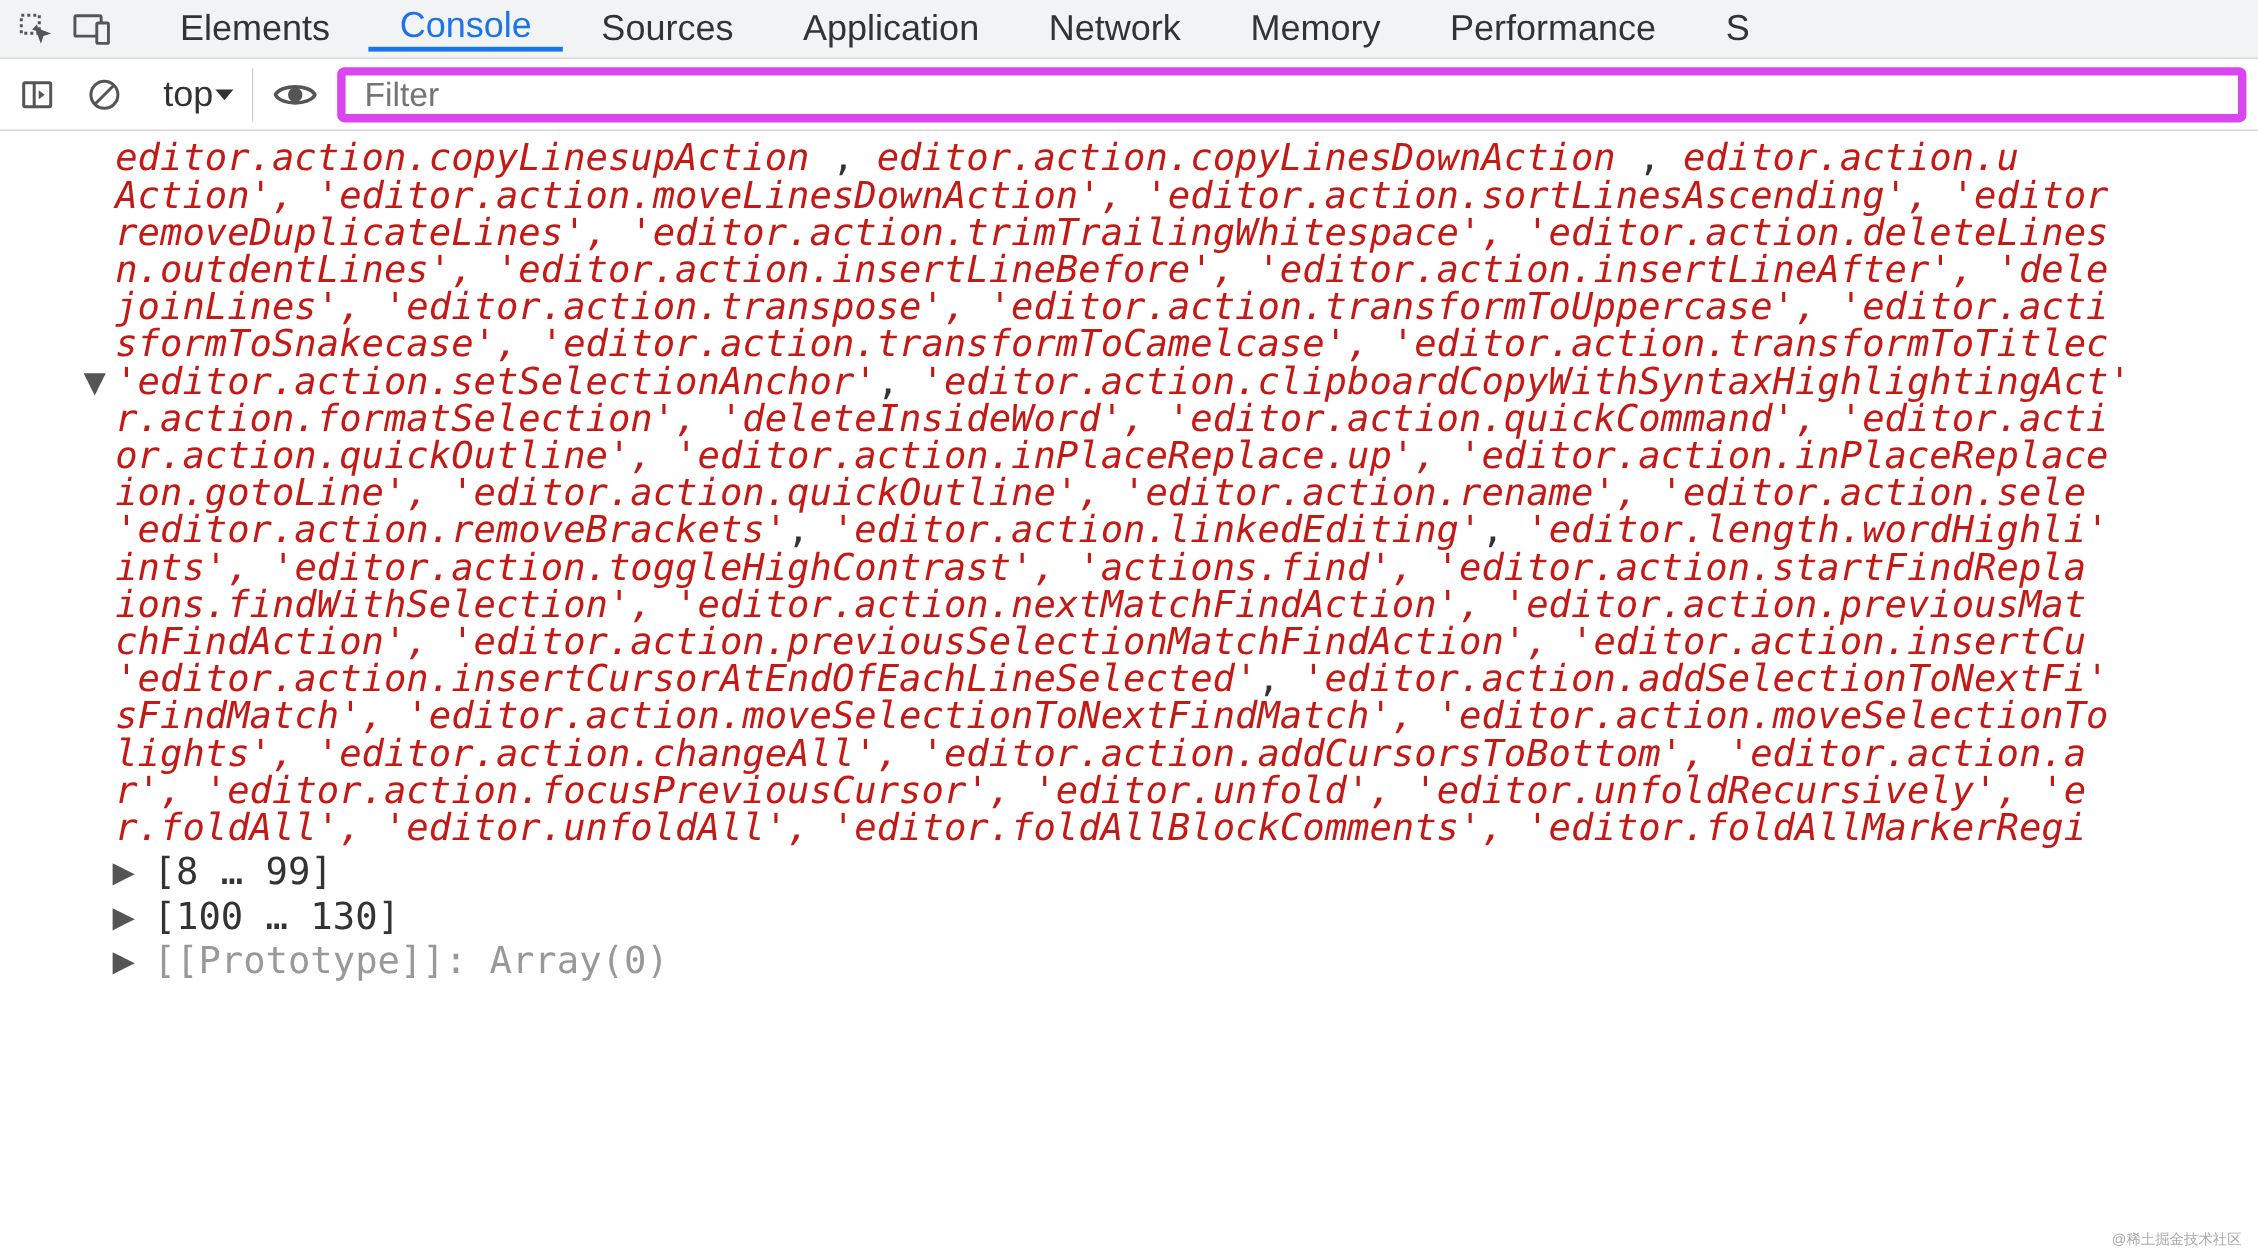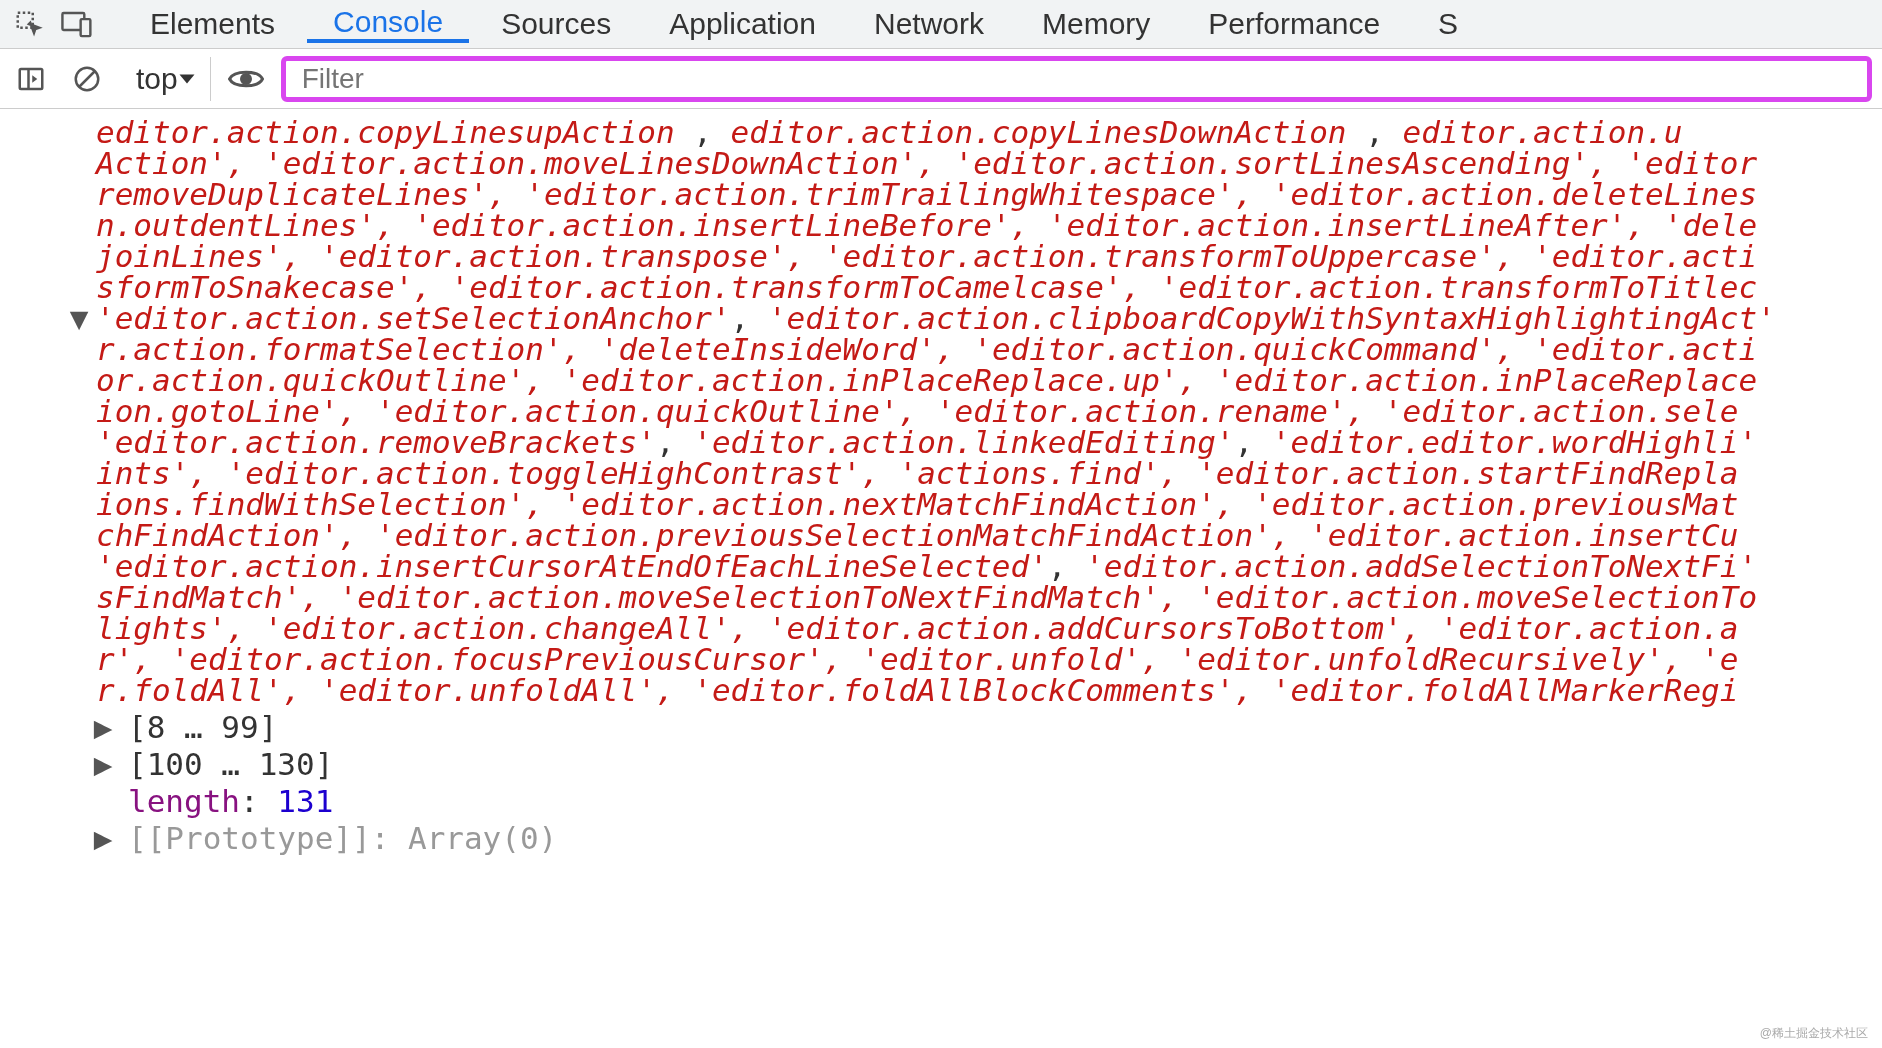--- a/index.html
+++ b/index.html
@@ -44,21 +44,21 @@
   display:flex;
   align-items:center;
   border-bottom: 1px solid #ccc;
   padding: 6px 10px;
   gap: 14px;
   background:#fff;
 }
 .filter-input {
   flex:1;
   height: 46px;
-  border:5px solid #d946ef;
+  border:7px solid #d946ef;
   border-radius:6px;
   padding: 0 16px;
   font-size: 28px;
   color:#a16207;
   background:#fff;
 }
 .context-dd {
   display:flex;align-items:center;
   font-size:30px;color:#333;
   padding:0 14px;border-right:1px solid #ccc;height:44px;
@@ -154,41 +154,38 @@
   <div class="row"><span class="str"><span class="str">n.outdentLines</span><span class="str">', '</span><span class="str">editor.action.insertLineBefore</span><span class="str">', '</span><span class="str">editor.action.insertLineAfter</span><span class="str">', '</span><span class="str">dele</span></span></div>
   <div class="row"><span class="str"><span class="str">joinLines</span><span class="str">', '</span><span class="str">editor.action.transpose</span><span class="str">', '</span><span class="str">editor.action.transformToUppercase</span><span class="str">', '</span><span class="str">editor.acti</span></span></div>
   <div class="row"><span class="str"><span class="str">sformToSnakecase</span><span class="str">', '</span><span class="str">editor.action.transformToCamelcase</span><span class="str">', '</span><span class="str">editor.action.transformToTitlec</span></span></div>
   <div class="row">
     <span class="twisty">▼</span>
     <span class="str"><span class="str">'editor.action.setSelectionAnchor'</span><span class="pun">,</span><span class="str"> </span><span class="str">'editor.action.clipboardCopyWithSyntaxHighlightingAct'</span></span>
   </div>
   <div class="row"><span class="str"><span class="str">r.action.formatSelection</span><span class="str">', '</span><span class="str">deleteInsideWord</span><span class="str">', '</span><span class="str">editor.action.quickCommand</span><span class="str">', '</span><span class="str">editor.acti</span></span></div>
   <div class="row"><span class="str"><span class="str">or.action.quickOutline</span><span class="str">', '</span><span class="str">editor.action.inPlaceReplace.up</span><span class="str">', '</span><span class="str">editor.action.inPlaceReplace</span></span></div>
   <div class="row"><span class="str"><span class="str">ion.gotoLine</span><span class="str">', '</span><span class="str">editor.action.quickOutline</span><span class="str">', '</span><span class="str">editor.action.rename</span><span class="str">', '</span><span class="str">editor.action.sele</span></span></div>
-  <div class="row"><span class="str"><span class="str">'editor.action.removeBrackets'</span><span class="pun">,</span><span class="str"> </span><span class="str">'editor.action.linkedEditing'</span><span class="pun">,</span><span class="str"> </span><span class="str">'editor.editor.wordHighli'</span></span></div>
+  <div class="row"><span class="str"><span class="str">'editor.action.removeBrackets'</span><span class="pun">,</span><span class="str"> </span><span class="str">'editor.action.linkedEditing'</span><span class="pun">,</span><span class="str"> </span><span class="str">'editor.length.wordHighli'</span></span></div>
   <div class="row"><span class="str"><span class="str">ints</span><span class="str">', '</span><span class="str">editor.action.toggleHighContrast</span><span class="str">', '</span><span class="str">actions.find</span><span class="str">', '</span><span class="str">editor.action.startFindRepla</span></span></div>
   <div class="row"><span class="str"><span class="str">ions.findWithSelection</span><span class="str">', '</span><span class="str">editor.action.nextMatchFindAction</span><span class="str">', '</span><span class="str">editor.action.previousMat</span></span></div>
   <div class="row"><span class="str"><span class="str">chFindAction</span><span class="str">', '</span><span class="str">editor.action.previousSelectionMatchFindAction</span><span class="str">', '</span><span class="str">editor.action.insertCu</span></span></div>
   <div class="row"><span class="str"><span class="str">'editor.action.insertCursorAtEndOfEachLineSelected'</span><span class="pun">,</span><span class="str"> </span><span class="str">'editor.action.addSelectionToNextFi'</span></span></div>
   <div class="row"><span class="str"><span class="str">sFindMatch</span><span class="str">', '</span><span class="str">editor.action.moveSelectionToNextFindMatch</span><span class="str">', '</span><span class="str">editor.action.moveSelectionTo</span></span></div>
   <div class="row"><span class="str"><span class="str">lights</span><span class="str">', '</span><span class="str">editor.action.changeAll</span><span class="str">', '</span><span class="str">editor.action.addCursorsToBottom</span><span class="str">', '</span><span class="str">editor.action.a</span></span></div>
   <div class="row"><span class="str"><span class="str">r</span><span class="str">', '</span><span class="str">editor.action.focusPreviousCursor</span><span class="str">', '</span><span class="str">editor.unfold</span><span class="str">', '</span><span class="str">editor.unfoldRecursively</span><span class="str">', '</span><span class="str">e</span></span></div>
   <div class="row"><span class="str"><span class="str">r.foldAll</span><span class="str">', '</span><span class="str">editor.unfoldAll</span><span class="str">', '</span><span class="str">editor.foldAllBlockComments</span><span class="str">', '</span><span class="str">editor.foldAllMarkerRegi</span></span></div>
 
   <div class="prop-row" style="margin-top:6px">
     <span class="twisty small">▶</span>
     <span class="pun">[8 … 99]</span>
   </div>
   <div class="prop-row" style="margin-top:6px">
     <span class="twisty small">▶</span>
     <span class="pun">[100 … 130]</span>
   </div>
   <div class="prop-row" style="margin-top:6px">
-    <span class="key">length</span><span class="pun">: </span><span class="num">131</span>
-  </div>
-  <div class="prop-row" style="margin-top:6px">
     <span class="twisty small">▶</span>
     <span class="dim">[[Prototype]]</span><span class="dim">: </span><span class="dim">Array(0)</span>
   </div>
 
 </div>
 
 <div class="watermark">@稀土掘金技术社区</div>
 
 </body></html>

